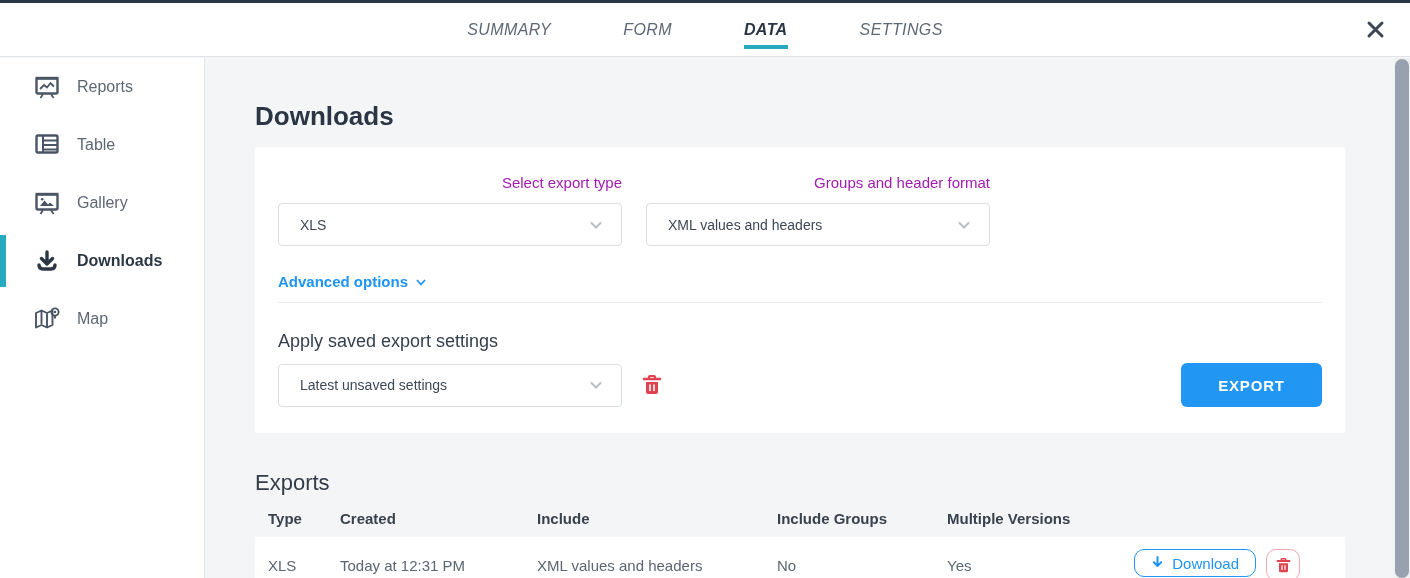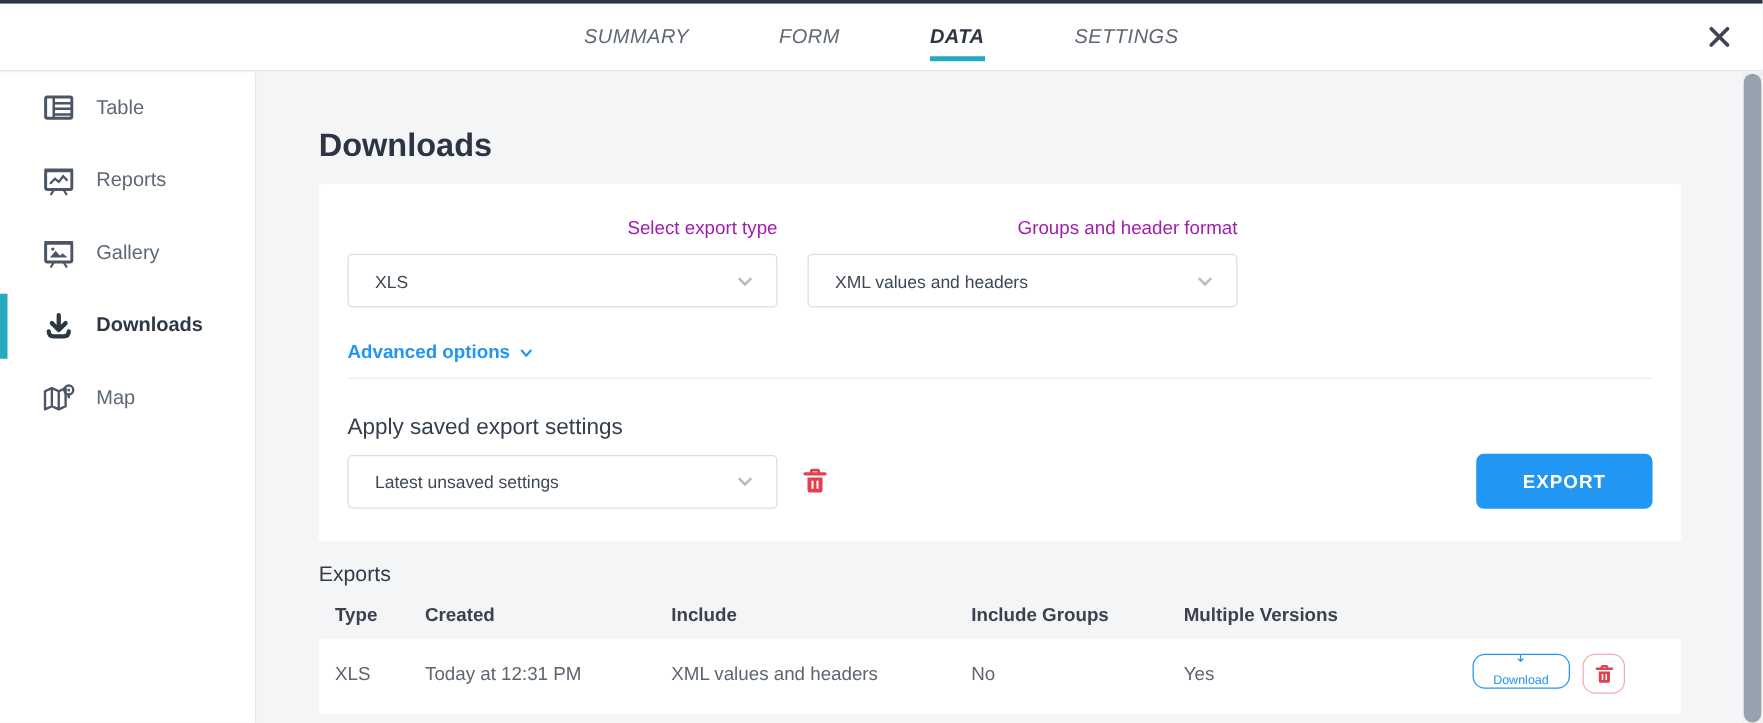--- a/index.html
+++ b/index.html
@@ -52,34 +52,34 @@
   .divider { margin-top:11px; height:1px; background:#e9ecef; }
 
   .saved-label { margin-top:28px; font-size:18px; color:#333f4d; }
   .form-row2 { margin-top:11px; display:flex; align-items:center; }
   .trash-btn { margin-left:16px; width:28px; height:28px; display:flex; align-items:center;
                justify-content:center; cursor:pointer; color:#e0434f; }
   .export-btn { margin-left:auto; width:141px; height:44px; border:none; border-radius:6px;
                 background:#2196f3; color:#ffffff; font-family:inherit; font-size:15px; font-weight:bold;
                 letter-spacing:0.8px; cursor:pointer; }
 
-  .exports-title { margin-top:17px; font-size:17px; color:#323c49; }
+  .exports-title { margin-top:37px; font-size:22px; color:#323c49; }
 
   .etable { margin-top:14px; }
   .thead, .trow { display:grid; grid-template-columns:72px 197px 240px 170px 186px 1fr;
                   padding-left:13px; }
   .thead { padding-bottom:10px; }
   .th { font-size:15px; font-weight:bold; color:#39424e; }
   .trow { background:#ffffff; height:60px; align-items:start; }
   .td { font-size:15px; color:#5c6671; padding-top:20px; }
   .td-actions { display:flex; justify-content:flex-end; align-items:flex-start;
                 padding-top:12px; padding-right:45px; gap:10px; }
   .download-btn { height:28px; display:flex; align-items:center; gap:8px; padding:0 16px;
                   border:1px solid #2196f3; border-radius:10px; background:#ffffff;
-                  color:#2095f3; font-size:10px; cursor:pointer;flex-direction:column; }
+                  color:#2095f3; font-size:15px; cursor:pointer; }
   .row-trash-btn { width:34px; height:32px; border:1px solid #f0aab0; border-radius:10px;
                    background:#ffffff; display:flex; align-items:center; justify-content:center;
                    color:#e0434f; cursor:pointer; }
 
   
   .scrollbar { position:absolute; top:58px; right:0; bottom:0; width:16px; background:#eef0f2; }
   .scroll-thumb { position:absolute; top:1px; bottom:0; left:1px; right:1px;
                   background:#97a1af; border-radius:7px; cursor:pointer; }
 </style>
 </head>
@@ -107,42 +107,42 @@
     <svg width="19" height="19" viewBox="0 0 19 19">
         <path d="M3 3 L16 16 M16 3 L3 16" stroke="#3c4654" stroke-width="3" stroke-linecap="round"></path>
       </svg>
   </div>
 </div>
 
 <div class="sidebar">
 
   <div class="side-item">
     <span class="s-icon">
+      <svg width="24" height="23" viewBox="0 0 24 23">
+          <rect x="1.5" y="2.5" width="21" height="15" rx="1.5" fill="none" stroke="currentColor" stroke-width="2.4"></rect>
+          <line x1="0.5" y1="2" x2="23.5" y2="2" stroke="currentColor" stroke-width="2.4"></line>
+          <polyline points="5,13 9,9 12,11.5 15.5,7 19,10.5" fill="none" stroke="currentColor" stroke-width="1.8"></polyline>
+          <line x1="8" y1="18" x2="5.5" y2="22" stroke="currentColor" stroke-width="1.8"></line>
+          <line x1="16" y1="18" x2="18.5" y2="22" stroke="currentColor" stroke-width="1.8"></line>
+        </svg>
+    </span>
+    <span>Reports</span>
+  </div>
+
+  <div class="side-item">
+    <span class="s-icon">
       <svg width="24" height="22" viewBox="0 0 24 22">
           <rect x="1.5" y="1.5" width="21" height="17" rx="1.5" fill="none" stroke="currentColor" stroke-width="2.4"></rect>
           <line x1="8" y1="2" x2="8" y2="18" stroke="currentColor" stroke-width="2"></line>
           <line x1="8" y1="6.5" x2="22" y2="6.5" stroke="currentColor" stroke-width="2"></line>
           <line x1="8" y1="11" x2="22" y2="11" stroke="currentColor" stroke-width="2"></line>
           <line x1="8" y1="15.5" x2="22" y2="15.5" stroke="currentColor" stroke-width="2"></line>
         </svg>
     </span>
     <span>Table</span>
-  </div>
-
-  <div class="side-item">
-    <span class="s-icon">
-      <svg width="24" height="23" viewBox="0 0 24 23">
-          <rect x="1.5" y="2.5" width="21" height="15" rx="1.5" fill="none" stroke="currentColor" stroke-width="2.4"></rect>
-          <line x1="0.5" y1="2" x2="23.5" y2="2" stroke="currentColor" stroke-width="2.4"></line>
-          <polyline points="5,13 9,9 12,11.5 15.5,7 19,10.5" fill="none" stroke="currentColor" stroke-width="1.8"></polyline>
-          <line x1="8" y1="18" x2="5.5" y2="22" stroke="currentColor" stroke-width="1.8"></line>
-          <line x1="16" y1="18" x2="18.5" y2="22" stroke="currentColor" stroke-width="1.8"></line>
-        </svg>
-    </span>
-    <span>Reports</span>
   </div>
 
   <div class="side-item">
     <span class="s-icon">
       <svg width="24" height="23" viewBox="0 0 24 23">
           <rect x="1.5" y="2.5" width="21" height="15" rx="1.5" fill="none" stroke="currentColor" stroke-width="2.4"></rect>
           <line x1="0.5" y1="2" x2="23.5" y2="2" stroke="currentColor" stroke-width="2.4"></line>
           <path d="M5 14 L9.5 8.5 L13 12.5 L15 10.5 L19 14 Z" fill="currentColor"></path>
           <circle cx="7.2" cy="7.2" r="1.3" fill="currentColor"></circle>
           <line x1="8" y1="18" x2="5.5" y2="22" stroke="currentColor" stroke-width="1.8"></line>

